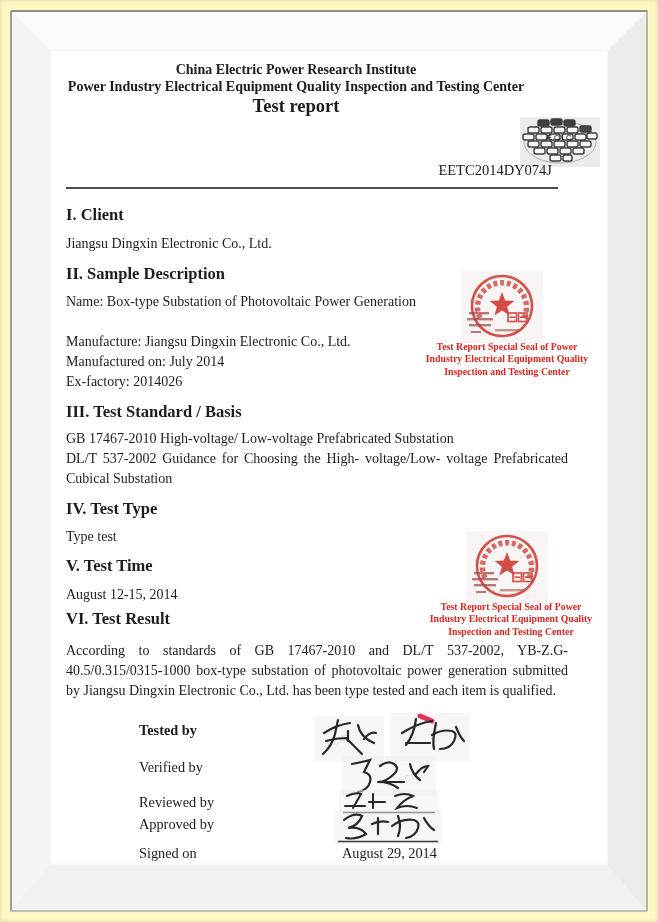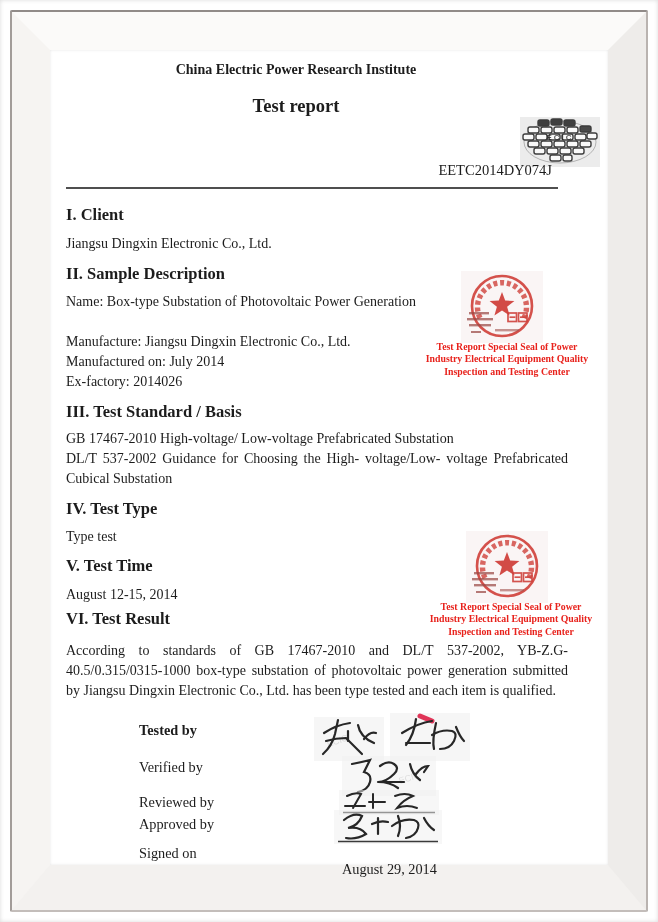--- a/index.html
+++ b/index.html
@@ -1,16 +1,16 @@
 <!DOCTYPE html>
 <html><head>
 <meta charset="utf-8">
 <style>
   html,body{margin:0;padding:0;background:#e7e5e3;}
-  .photo{position:relative;width:658px;height:922px;background:#ffffff;overflow:hidden;
+  .photo{position:relative;width:658px;height:922px;background:#fef9c3;overflow:hidden;
          font-family:"Liberation Serif","DejaVu Serif",serif;color:#1c1c1c;
          box-shadow:inset 0 0 4px rgba(0,0,0,.15);}
   .frame-ridge{position:absolute;inset:10px;border-style:solid;border-width:2px;
          border-color:#918b89 #b9b3b0 #c3bdba #a29c99;border-radius:2px;}
   .frame-face{position:absolute;inset:12px;border-style:solid;
          border-width:38px 38px 45px 38px;
          border-color:#fbfaf9 #eeecea #f3f1ef #f6f4f2;
          background:#ffffff;box-shadow:inset 0 0 3px rgba(0,0,0,.10);}
   .ov{position:absolute;inset:0;}
   .abs{position:absolute;}
@@ -28,20 +28,21 @@
 </head>
 <body>
 
 <div class="photo">
   <div class="frame-ridge"></div>
   <div class="frame-face"></div>
 
   <div class="ov">
 
     <div class="abs hdr" style="left:66px;top:61px;width:460px;">China Electric Power Research Institute</div>
+    <div class="abs hdr" style="left:66px;top:78px;width:460px;">Power Industry Electrical Equipment Quality Inspection and Testing Center</div>
     <div class="abs doc-title" style="left:66px;top:96px;width:460px;">Test report</div>
 
     <div class="abs" style="left:520px;top:117px;">
       <svg width="80" height="50" viewBox="0 0 80 50">
         <rect x="0" y="0" width="80" height="50" fill="#ececec"></rect>
         <ellipse cx="40" cy="25" rx="36" ry="21" fill="none" stroke="#6a6a6a" stroke-width="1" opacity="0.45"></ellipse>
         <g stroke="#3c3c3c" stroke-width="1.4" fill="#f9f9f9">
           <rect x="18" y="3" width="11" height="6" rx="2" fill="#3f3f3f"></rect>
           <rect x="31" y="2" width="11" height="6" rx="2" fill="#3f3f3f"></rect>
           <rect x="44" y="3" width="11" height="6" rx="2" fill="#3f3f3f"></rect>
@@ -139,21 +140,21 @@
       <div>Test Report Special Seal of Power</div>
       <div>Industry Electrical Equipment Quality</div>
       <div>Inspection and Testing Center</div>
     </div>
 
     <div class="abs sig-label" style="left:139px;top:722px;font-weight:bold;">Tested by</div>
     <div class="abs sig-label" style="left:139px;top:759px;">Verified by</div>
     <div class="abs sig-label" style="left:139px;top:794px;">Reviewed by</div>
     <div class="abs sig-label" style="left:139px;top:816px;">Approved by</div>
     <div class="abs sig-label" style="left:139px;top:845px;">Signed on</div>
-    <div class="abs sig-label" style="left:342px;top:845px;margin-top:16px;">August 29, 2014</div>
+    <div class="abs sig-label" style="left:342px;top:845px;">August 29, 2014</div>
 
     <div class="abs" style="left:314px;top:717px;">
       <svg width="70" height="44" viewBox="0 0 70 44">
         <rect x="0" y="0" width="70" height="44" fill="#efefef" opacity="0.55"></rect>
         <text x="14" y="30" font-size="9" fill="#dadada" opacity="0.9" transform="rotate(-18 14 30)" font-family="Liberation Sans, sans-serif">ECIC</text>
         <g stroke="#272727" stroke-width="2.2" stroke-linecap="round" fill="none">
           <path d="M10 16 q12 -8 26 -10"></path>
           <path d="M24 3 l-3 14 q-3 12 -12 20"></path>
           <path d="M12 24 q10 -3 20 -3 l16 16"></path>
           <path d="M34 14 v10"></path>

